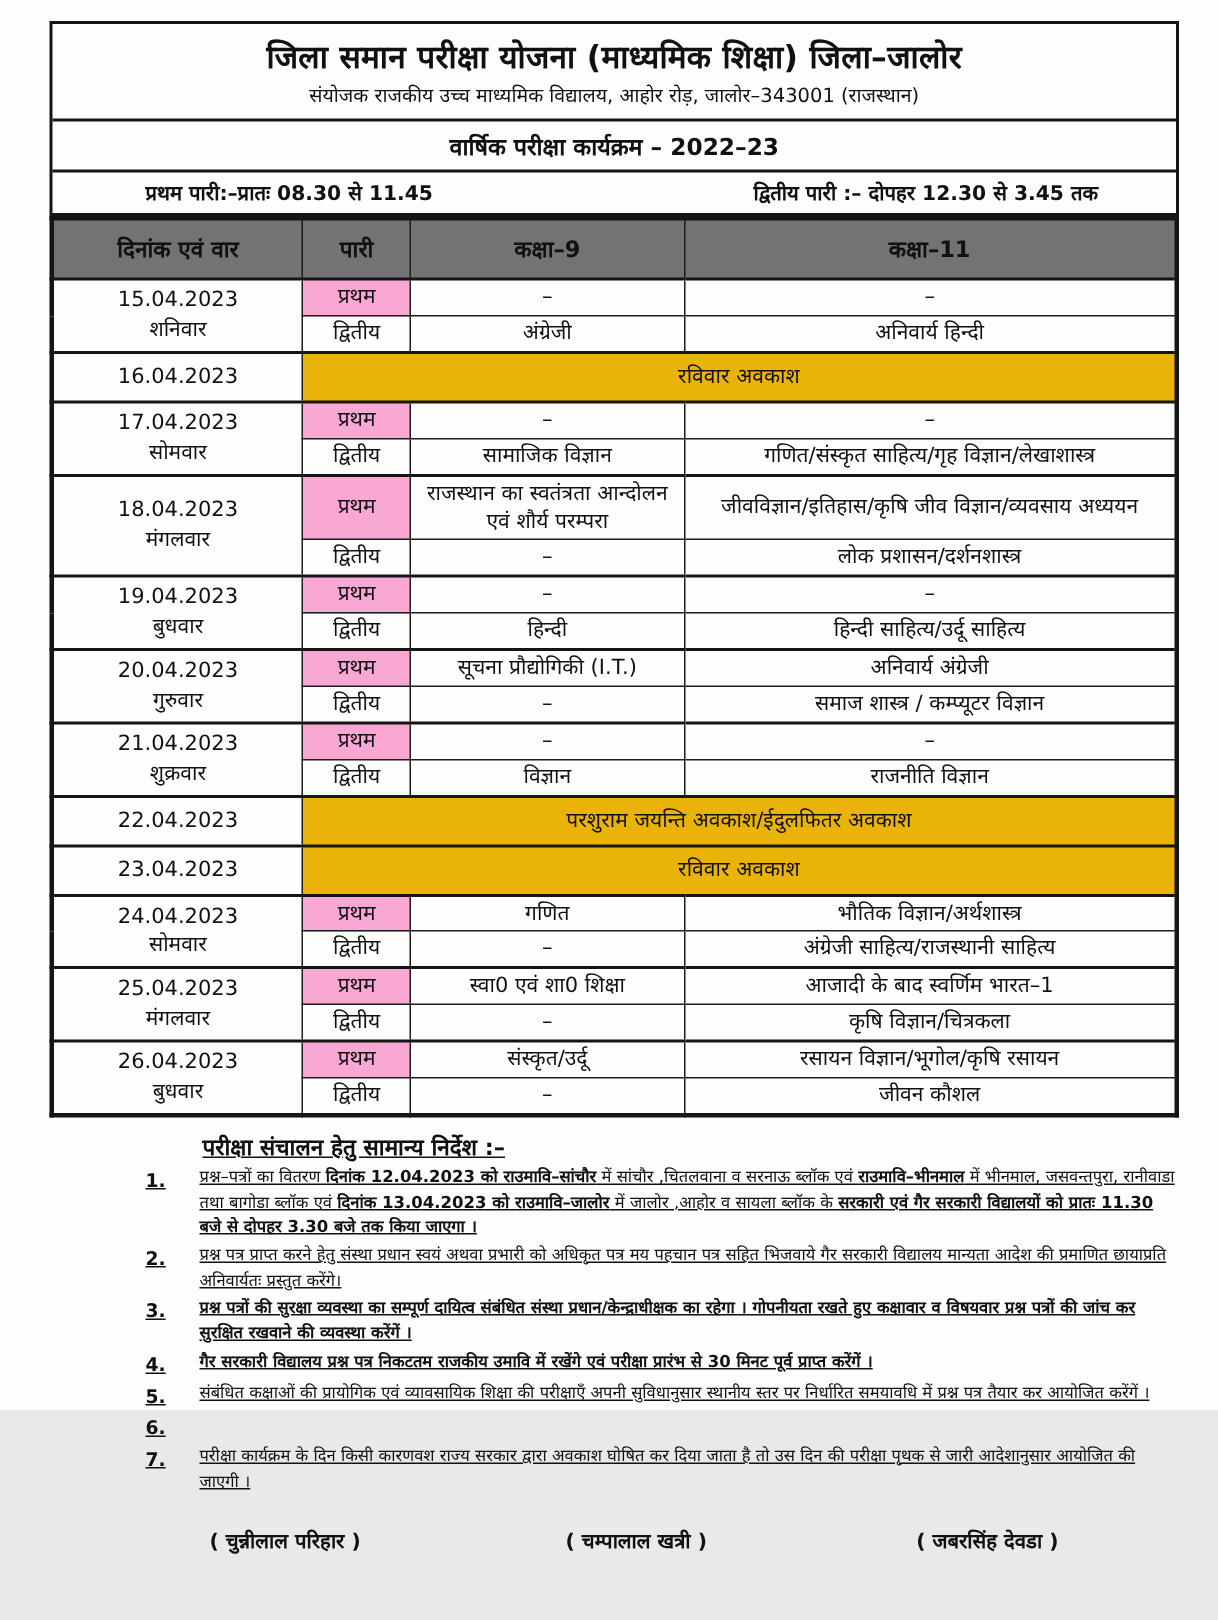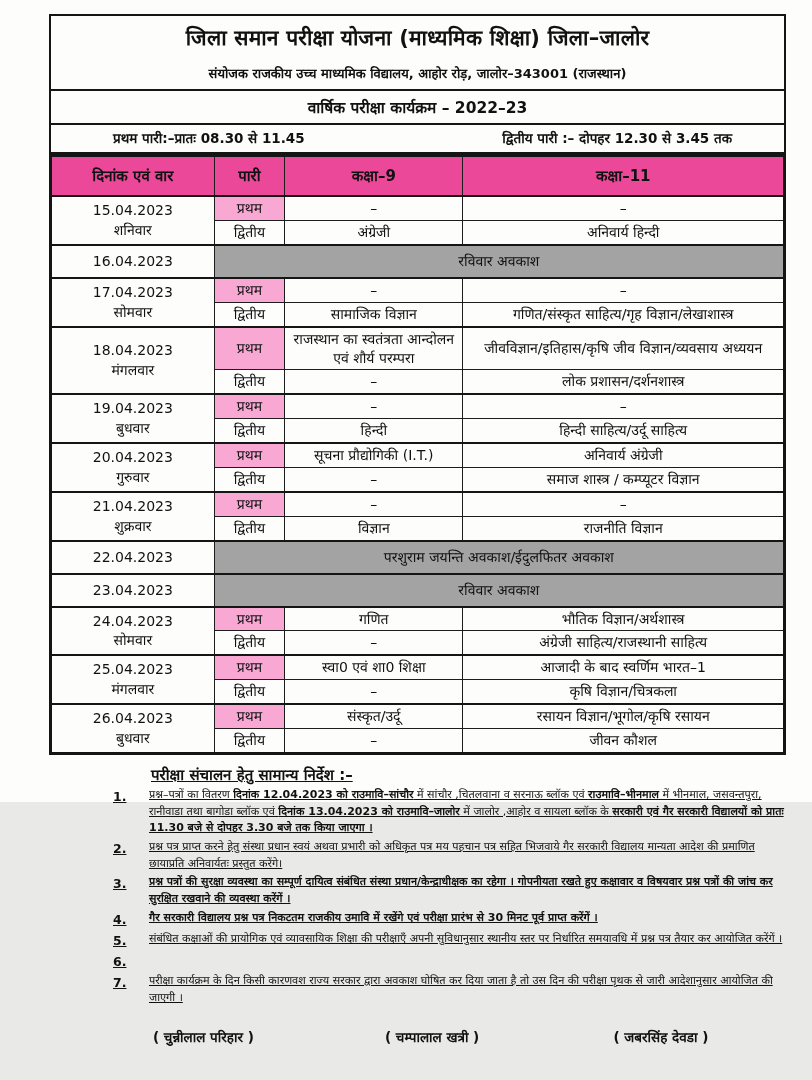--- a/index.html
+++ b/index.html
@@ -1,43 +1,43 @@
 <!DOCTYPE html>
 <html lang="hi"><head>
 <meta charset="utf-8">
 <style>
   * { margin: 0; padding: 0; box-sizing: border-box; }
   html, body { background: #e9e9e7; }
   body { width: 812px; height: 1080px; overflow: hidden; font-family: "DejaVu Sans", sans-serif; color: #111; }
   .page {
-    width: 812px; height: 802px; background: #fdfdfc;
-    padding: 14px 26px 0 49px;
+    width: 812px; height: 940px; background: #fdfdfc;
+    padding: 14px 26px 0 33px;
   }
   
   .doc-box { border: 2px solid #151515; }
   .title-main { text-align: center; font-weight: bold; font-size: 21px; padding: 7px 4px 1px; letter-spacing: .2px; }
-  .title-sub  { text-align: center; font-weight: bold; font-size: 13px; padding: 2px 4px 7px; margin-top: 10px; }
+  .title-sub  { text-align: center; font-weight: normal; font-size: 13px; padding: 2px 4px 7px; }
   .rule { border-top: 2px solid #151515; }
   .title-program { text-align: center; font-weight: bold; font-size: 15.5px; padding: 5px 4px; }
   .shift-times { display: flex; font-weight: bold; font-size: 13.5px; padding: 4px 0 5px; }
   .shift-times .s1 { margin-left: 62px; }
   .shift-times .s2 { margin-left: auto; margin-right: 52px; }
   
   table.schedule { width: 100%; border-collapse: collapse; border: 3px solid #151515; table-layout: fixed; }
   .schedule th, .schedule td {
     border: 1.6px solid #1d1d1d;
     text-align: center; vertical-align: middle;
     font-size: 14px; padding: 2px 3px; line-height: 1.35;
   }
-  .schedule th { background: #ec4899; font-size: 15px; padding: 9px 3px; font-weight: bold; }
+  .schedule th { background: #737373; font-size: 15px; padding: 9px 3px; font-weight: bold; }
   .schedule td.shaded { background: #f9a8d4; }
   .schedule tr.group-start td { border-top: 2.6px solid #151515; }
   .schedule td.date-cell { font-size: 14px; }
   .schedule td.date-cell .day { margin-top: 1px; }
-  .schedule td.holiday-cell { background: #a3a3a3; padding: 6px 3px; }
+  .schedule td.holiday-cell { background: #eab308; padding: 6px 3px; }
   .schedule td.shift-cell { font-size: 14px; }
   
   .instructions { margin-top: 9px; text-decoration: underline; }
   .instr-heading { font-weight: bold; font-size: 15px; padding-left: 102px; margin-bottom: 3px; }
   .instr-item { display: flex; align-items: flex-start; margin-bottom: 2px; }
   .instr-num { flex: 0 0 36px; margin-left: 64px; font-size: 12.5px; font-weight: bold; line-height: 1.52; }
   .instr-text { flex: 1 1 auto; font-size: 11px; line-height: 1.52; text-align: left; }
   .instr-text b { font-weight: bold; }
   
   .signatures { display: flex; margin-top: 22px; padding: 0 10px 0 40px; }

